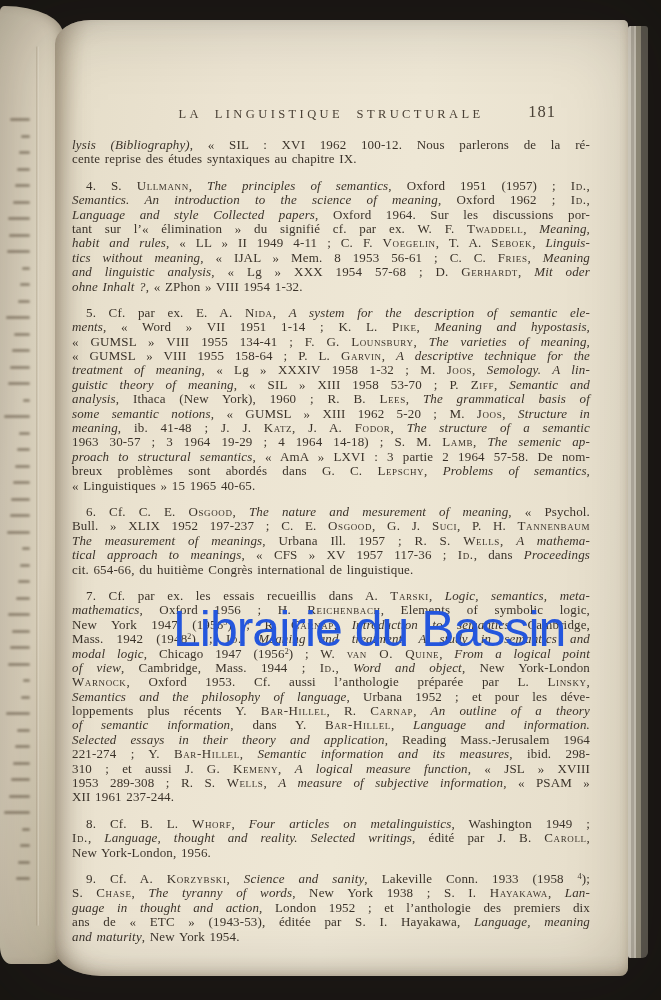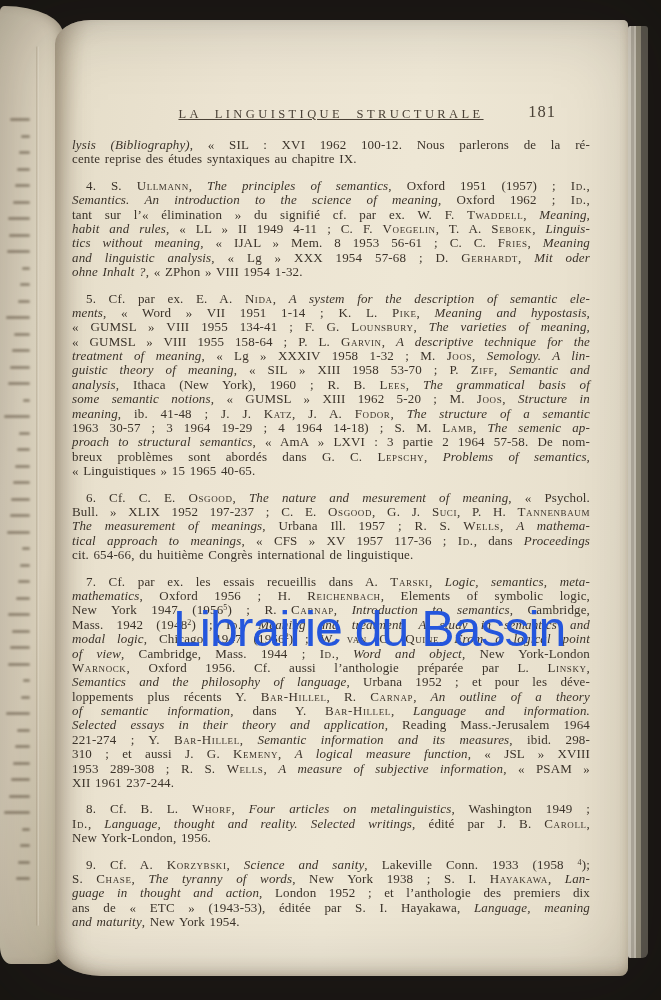--- a/index.html
+++ b/index.html
@@ -51,21 +51,21 @@
     background:linear-gradient(to right,#d8d2c4 0 3px,#b6b0a2 3px 6px,#cfc9bb 6px 8px,#98927f 8px 13px,#5f5b52 13px 20px);
     border-radius:2px 3px 6px 2px;
   }
   
   .content{
     position:absolute;left:17px;top:0;width:518px;
     color:var(--ink);
   }
   .header{position:relative;margin-top:84px;height:17px;text-align:center;}
   .running-title{
-    font-size:12.5px;letter-spacing:3.4px;word-spacing:7px;color:var(--header-ink);text-decoration:underline;
+    font-size:12.5px;letter-spacing:3.4px;word-spacing:7px;color:var(--header-ink);
   }
   .page-number{
     position:absolute;right:34px;top:-2px;font-size:16.5px;letter-spacing:1px;color:var(--header-ink);
   }
   .footnotes{margin-top:17px;font-size:13px;word-spacing:1.2px;letter-spacing:.15px;}
   .para{margin-top:12px;}
   .para:first-child{margin-top:4px;}
   .line{line-height:14.4px;height:14.4px;white-space:nowrap;text-align:justify;text-align-last:justify;overflow:visible;}
   .line.last{text-align:right;text-align-last:left;}
   .line.indent{text-indent:14px;}
@@ -148,20 +148,21 @@
         <span class="page-number">181</span>
       </div>
       <div class="footnotes">
           <div class="para">
             <div class="line"><span class="i">lysis (Bibliography)</span><span class="r">, « SIL : XVI 1962 100-12. Nous parlerons de la ré-</span></div>
             <div class="line last"><span class="r">cente reprise des études syntaxiques au chapitre IX.</span></div>
           </div>
           <div class="para">
             <div class="line indent"><span class="r">4. S. </span><span class="sc">Ullmann</span><span class="r">, </span><span class="i">The principles of semantics</span><span class="r">, Oxford 1951 (1957) ; </span><span class="sc">Id.</span><span class="r">,</span></div>
             <div class="line"><span class="i">Semantics. An introduction to the science of meaning</span><span class="r">, Oxford 1962 ; </span><span class="sc">Id.</span><span class="r">,</span></div>
+            <div class="line"><span class="i">Language and style Collected papers</span><span class="r">, Oxford 1964. Sur les discussions por-</span></div>
             <div class="line"><span class="r">tant sur l’« élimination » du signifié cf. par ex. W. F. </span><span class="sc">Twaddell</span><span class="r">, </span><span class="i">Meaning,</span></div>
             <div class="line"><span class="i">habit and rules</span><span class="r">, « LL » II 1949 4-11 ; C. F. </span><span class="sc">Voegelin</span><span class="r">, T. A. </span><span class="sc">Seboek</span><span class="r">, </span><span class="i">Linguis-</span></div>
             <div class="line"><span class="i">tics without meaning</span><span class="r">, « IJAL » Mem. 8 1953 56-61 ; C. C. </span><span class="sc">Fries</span><span class="r">, </span><span class="i">Meaning</span></div>
             <div class="line"><span class="i">and linguistic analysis</span><span class="r">, « Lg » XXX 1954 57-68 ; D. </span><span class="sc">Gerhardt</span><span class="r">, </span><span class="i">Mit oder</span></div>
             <div class="line last"><span class="i">ohne Inhalt ?</span><span class="r">, « ZPhon » VIII 1954 1-32.</span></div>
           </div>
           <div class="para">
             <div class="line indent"><span class="r">5. Cf. par ex. E. A. </span><span class="sc">Nida</span><span class="r">, </span><span class="i">A system for the description of semantic ele-</span></div>
             <div class="line"><span class="i">ments</span><span class="r">, « Word » VII 1951 1-14 ; K. L. </span><span class="sc">Pike</span><span class="r">, </span><span class="i">Meaning and hypostasis,</span></div>
             <div class="line"><span class="r">« GUMSL » VIII 1955 134-41 ; F. G. </span><span class="sc">Lounsbury</span><span class="r">, </span><span class="i">The varieties of meaning,</span></div>
@@ -183,21 +184,21 @@
             <div class="line"><span class="i">tical approach to meanings</span><span class="r">, « CFS » XV 1957 117-36 ; </span><span class="sc">Id.</span><span class="r">, dans </span><span class="i">Proceedings</span></div>
             <div class="line last"><span class="r">cit. 654-66, du huitième Congrès international de linguistique.</span></div>
           </div>
           <div class="para">
             <div class="line indent"><span class="r">7. Cf. par ex. les essais recueillis dans A. </span><span class="sc">Tarski</span><span class="r">, </span><span class="i">Logic, semantics, meta-</span></div>
             <div class="line"><span class="i">mathematics</span><span class="r">, Oxford 1956 ; H. </span><span class="sc">Reichenbach</span><span class="r">, Elements of symbolic logic,</span></div>
             <div class="line"><span class="r">New York 1947 (1956</span><sup>5</sup><span class="r">) ; R. </span><span class="sc">Carnap</span><span class="r">, </span><span class="i">Introduction to semantics</span><span class="r">, Cambridge,</span></div>
             <div class="line"><span class="r">Mass. 1942 (1948</span><sup>2</sup><span class="r">) ; </span><span class="sc">Id.</span><span class="r">, </span><span class="i">Meaning and treatment. A study in semantics and</span></div>
             <div class="line"><span class="i">modal logic</span><span class="r">, Chicago 1947 (1956</span><sup>2</sup><span class="r">) ; W. </span><span class="sc">van O. Quine</span><span class="r">, </span><span class="i">From a logical point</span></div>
             <div class="line"><span class="i">of view</span><span class="r">, Cambridge, Mass. 1944 ; </span><span class="sc">Id.</span><span class="r">, </span><span class="i">Word and object</span><span class="r">, New York-London</span></div>
-            <div class="line"><span class="sc">Warnock</span><span class="r">, Oxford 1956. Cf. aussi l’anthologie préparée par L. </span><span class="sc">Linsky</span><span class="r">,</span></div>
+            <div class="line"><span class="sc">Warnock</span><span class="r">, Oxford 1953. Cf. aussi l’anthologie préparée par L. </span><span class="sc">Linsky</span><span class="r">,</span></div>
             <div class="line"><span class="i">Semantics and the philosophy of language</span><span class="r">, Urbana 1952 ; et pour les déve-</span></div>
             <div class="line"><span class="r">loppements plus récents Y. </span><span class="sc">Bar-Hillel</span><span class="r">, R. </span><span class="sc">Carnap</span><span class="r">, </span><span class="i">An outline of a theory</span></div>
             <div class="line"><span class="i">of semantic information</span><span class="r">, dans Y. </span><span class="sc">Bar-Hillel</span><span class="r">, </span><span class="i">Language and information.</span></div>
             <div class="line"><span class="i">Selected essays in their theory and application</span><span class="r">, Reading Mass.-Jerusalem 1964</span></div>
             <div class="line"><span class="r">221-274 ; Y. </span><span class="sc">Bar-Hillel</span><span class="r">, </span><span class="i">Semantic information and its measures</span><span class="r">, ibid. 298-</span></div>
             <div class="line"><span class="r">310 ; et aussi J. G. </span><span class="sc">Kemeny</span><span class="r">, </span><span class="i">A logical measure function</span><span class="r">, « JSL » XVIII</span></div>
             <div class="line"><span class="r">1953 289-308 ; R. S. </span><span class="sc">Wells</span><span class="r">, </span><span class="i">A measure of subjective information</span><span class="r">, « PSAM »</span></div>
             <div class="line last"><span class="r">XII 1961 237-244.</span></div>
           </div>
           <div class="para">

